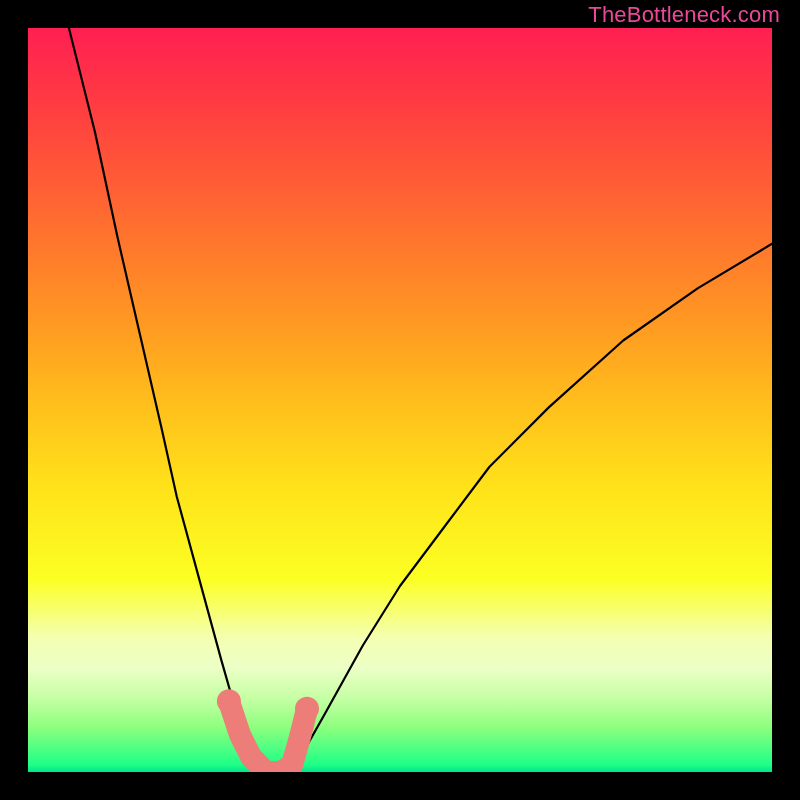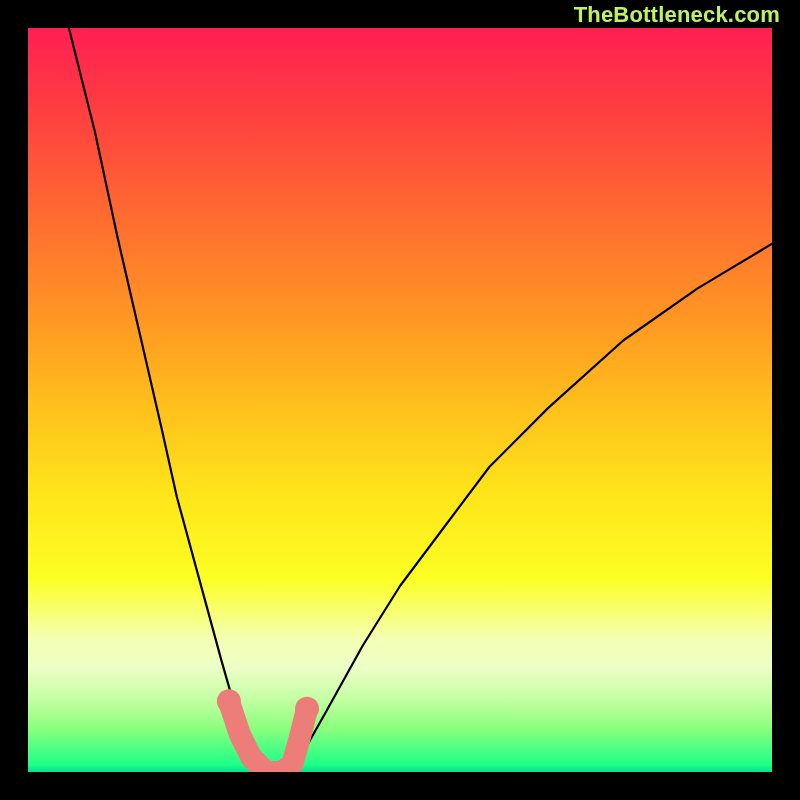--- a/index.html
+++ b/index.html
@@ -16,23 +16,23 @@
     top: 0;
     left: 0;
     width: 800px;
     height: 800px;
     background: #000;
   }
   .watermark {
     position: absolute;
     top: 2px;
     right: 20px;
-    color: #bef264;
+    color: #ec4899;
     font-size: 22px;
-    font-weight: 700;
+    font-weight: 400;
     letter-spacing: 0.2px;
     user-select: none;
   }
   .plot {
     position: absolute;
     top: 28px;
     left: 28px;
     width: 744px;
     height: 744px;
     background: linear-gradient(

